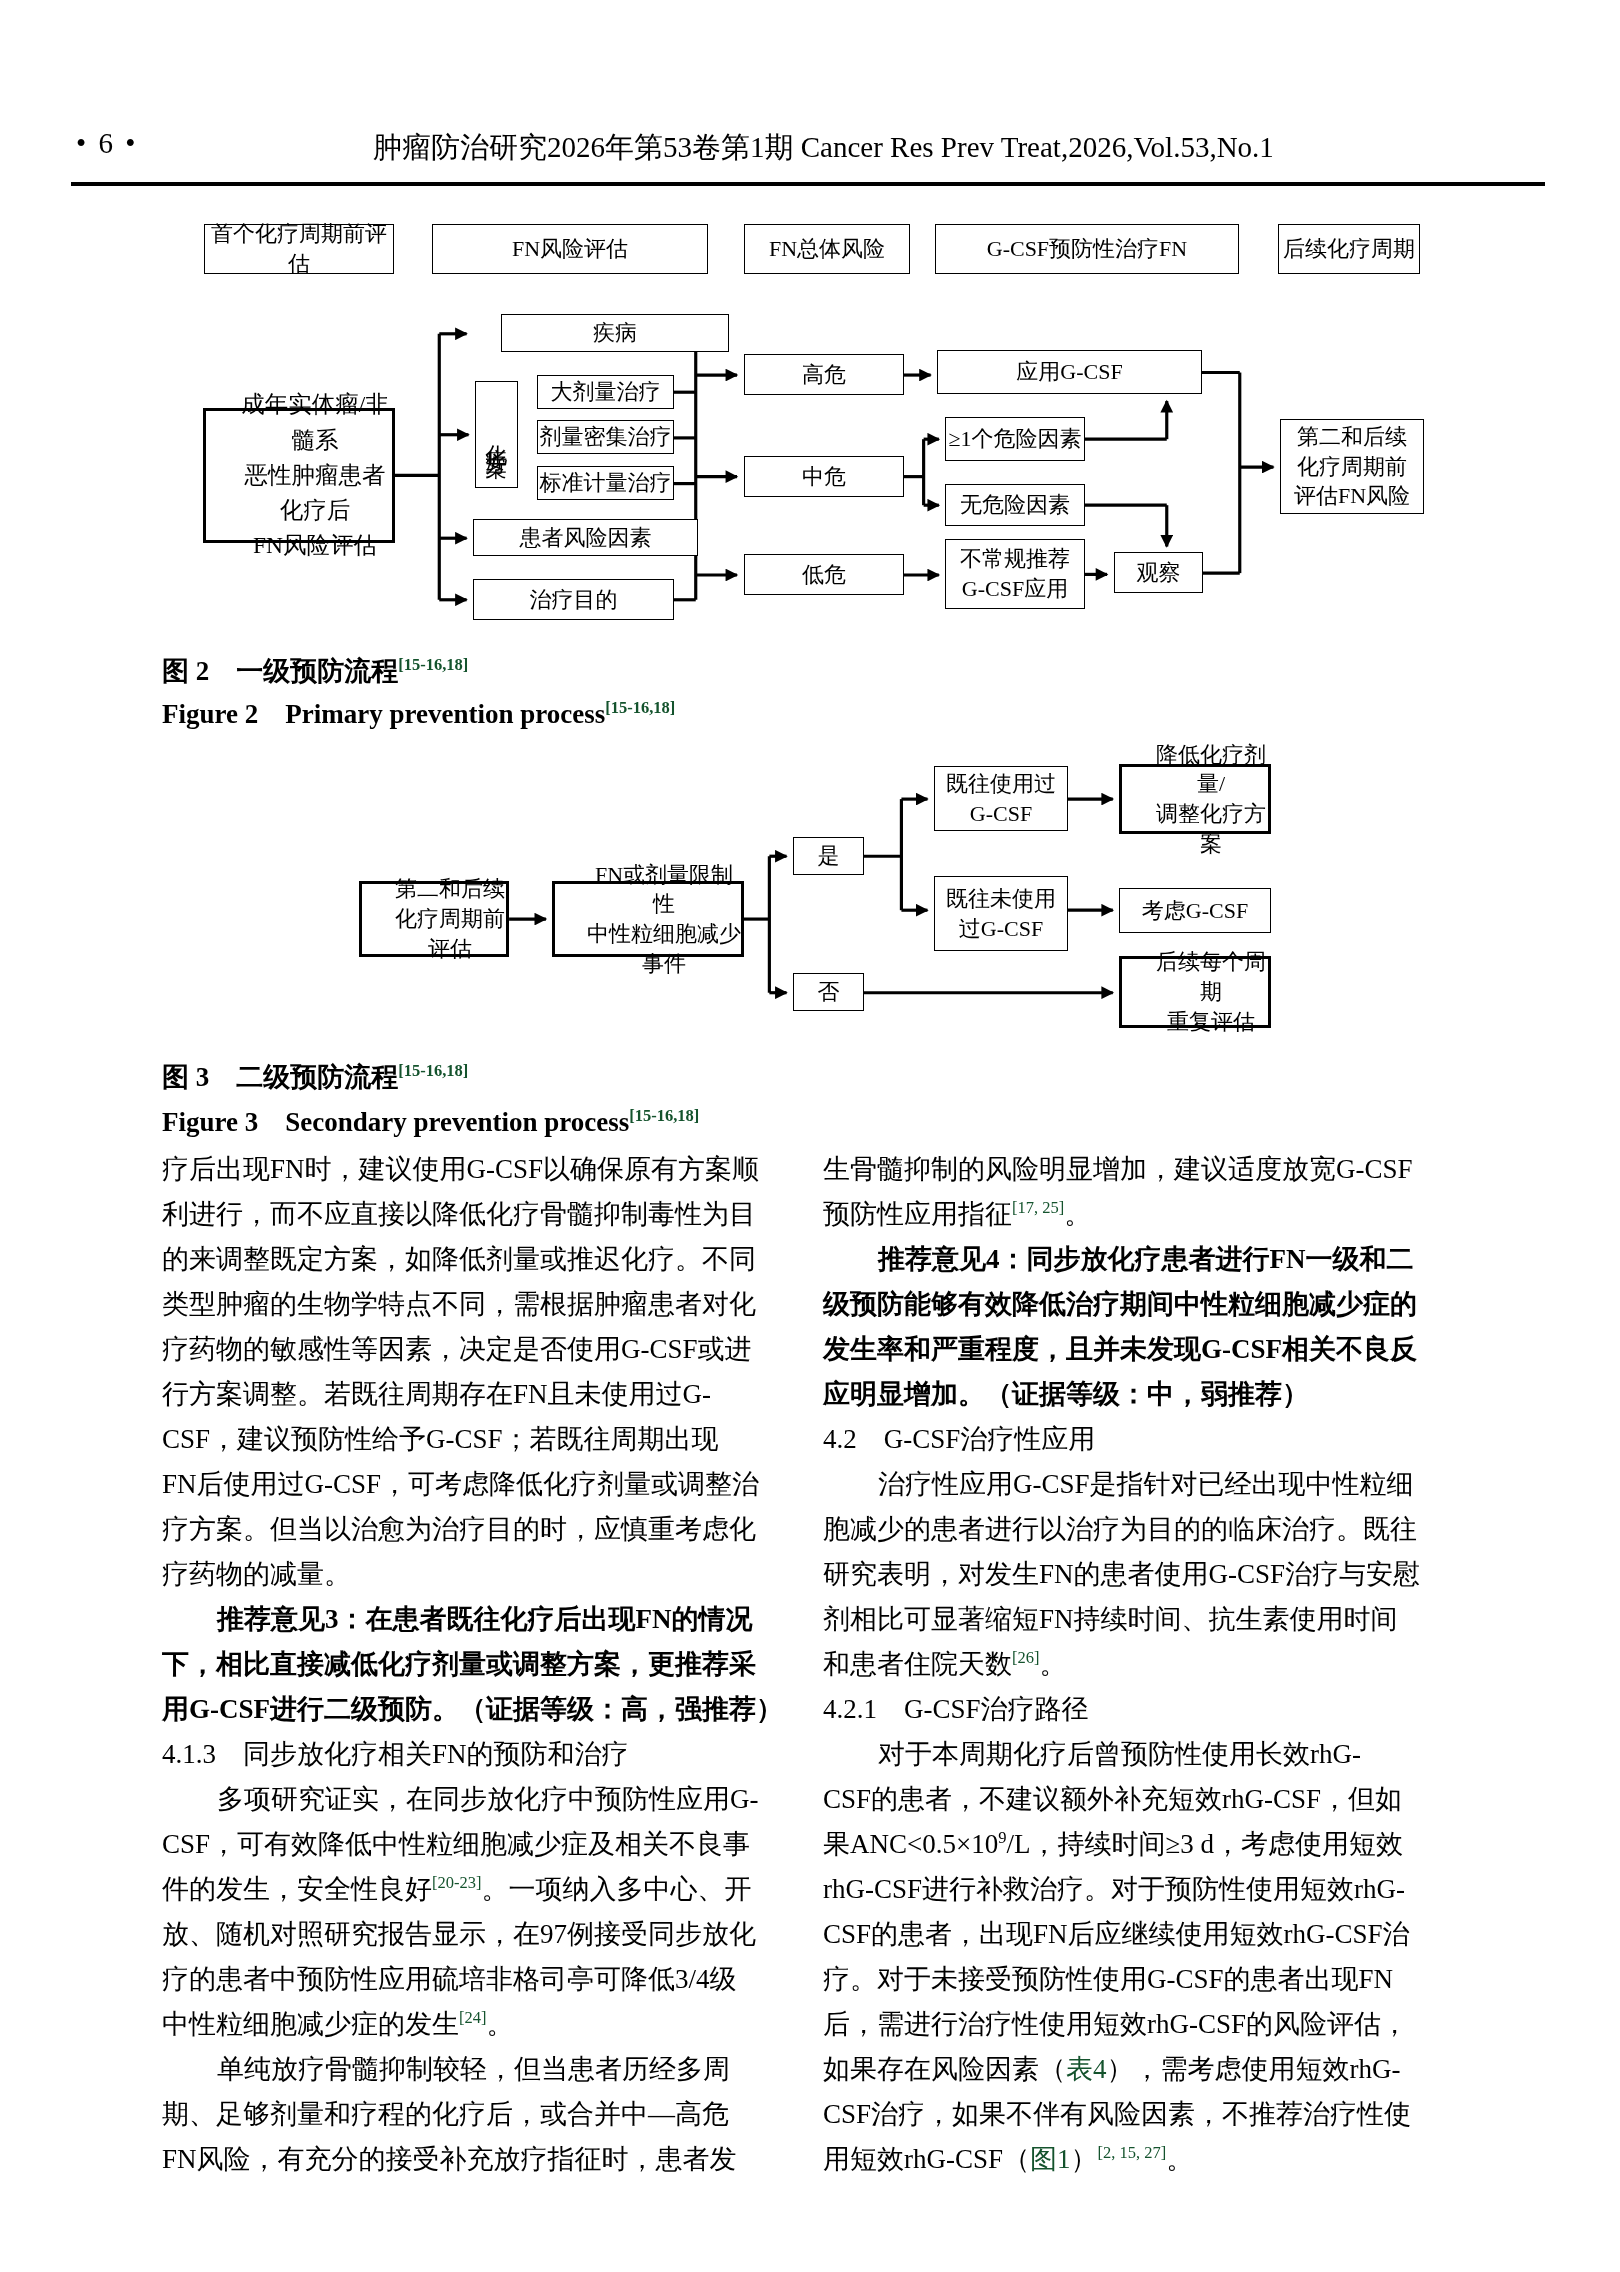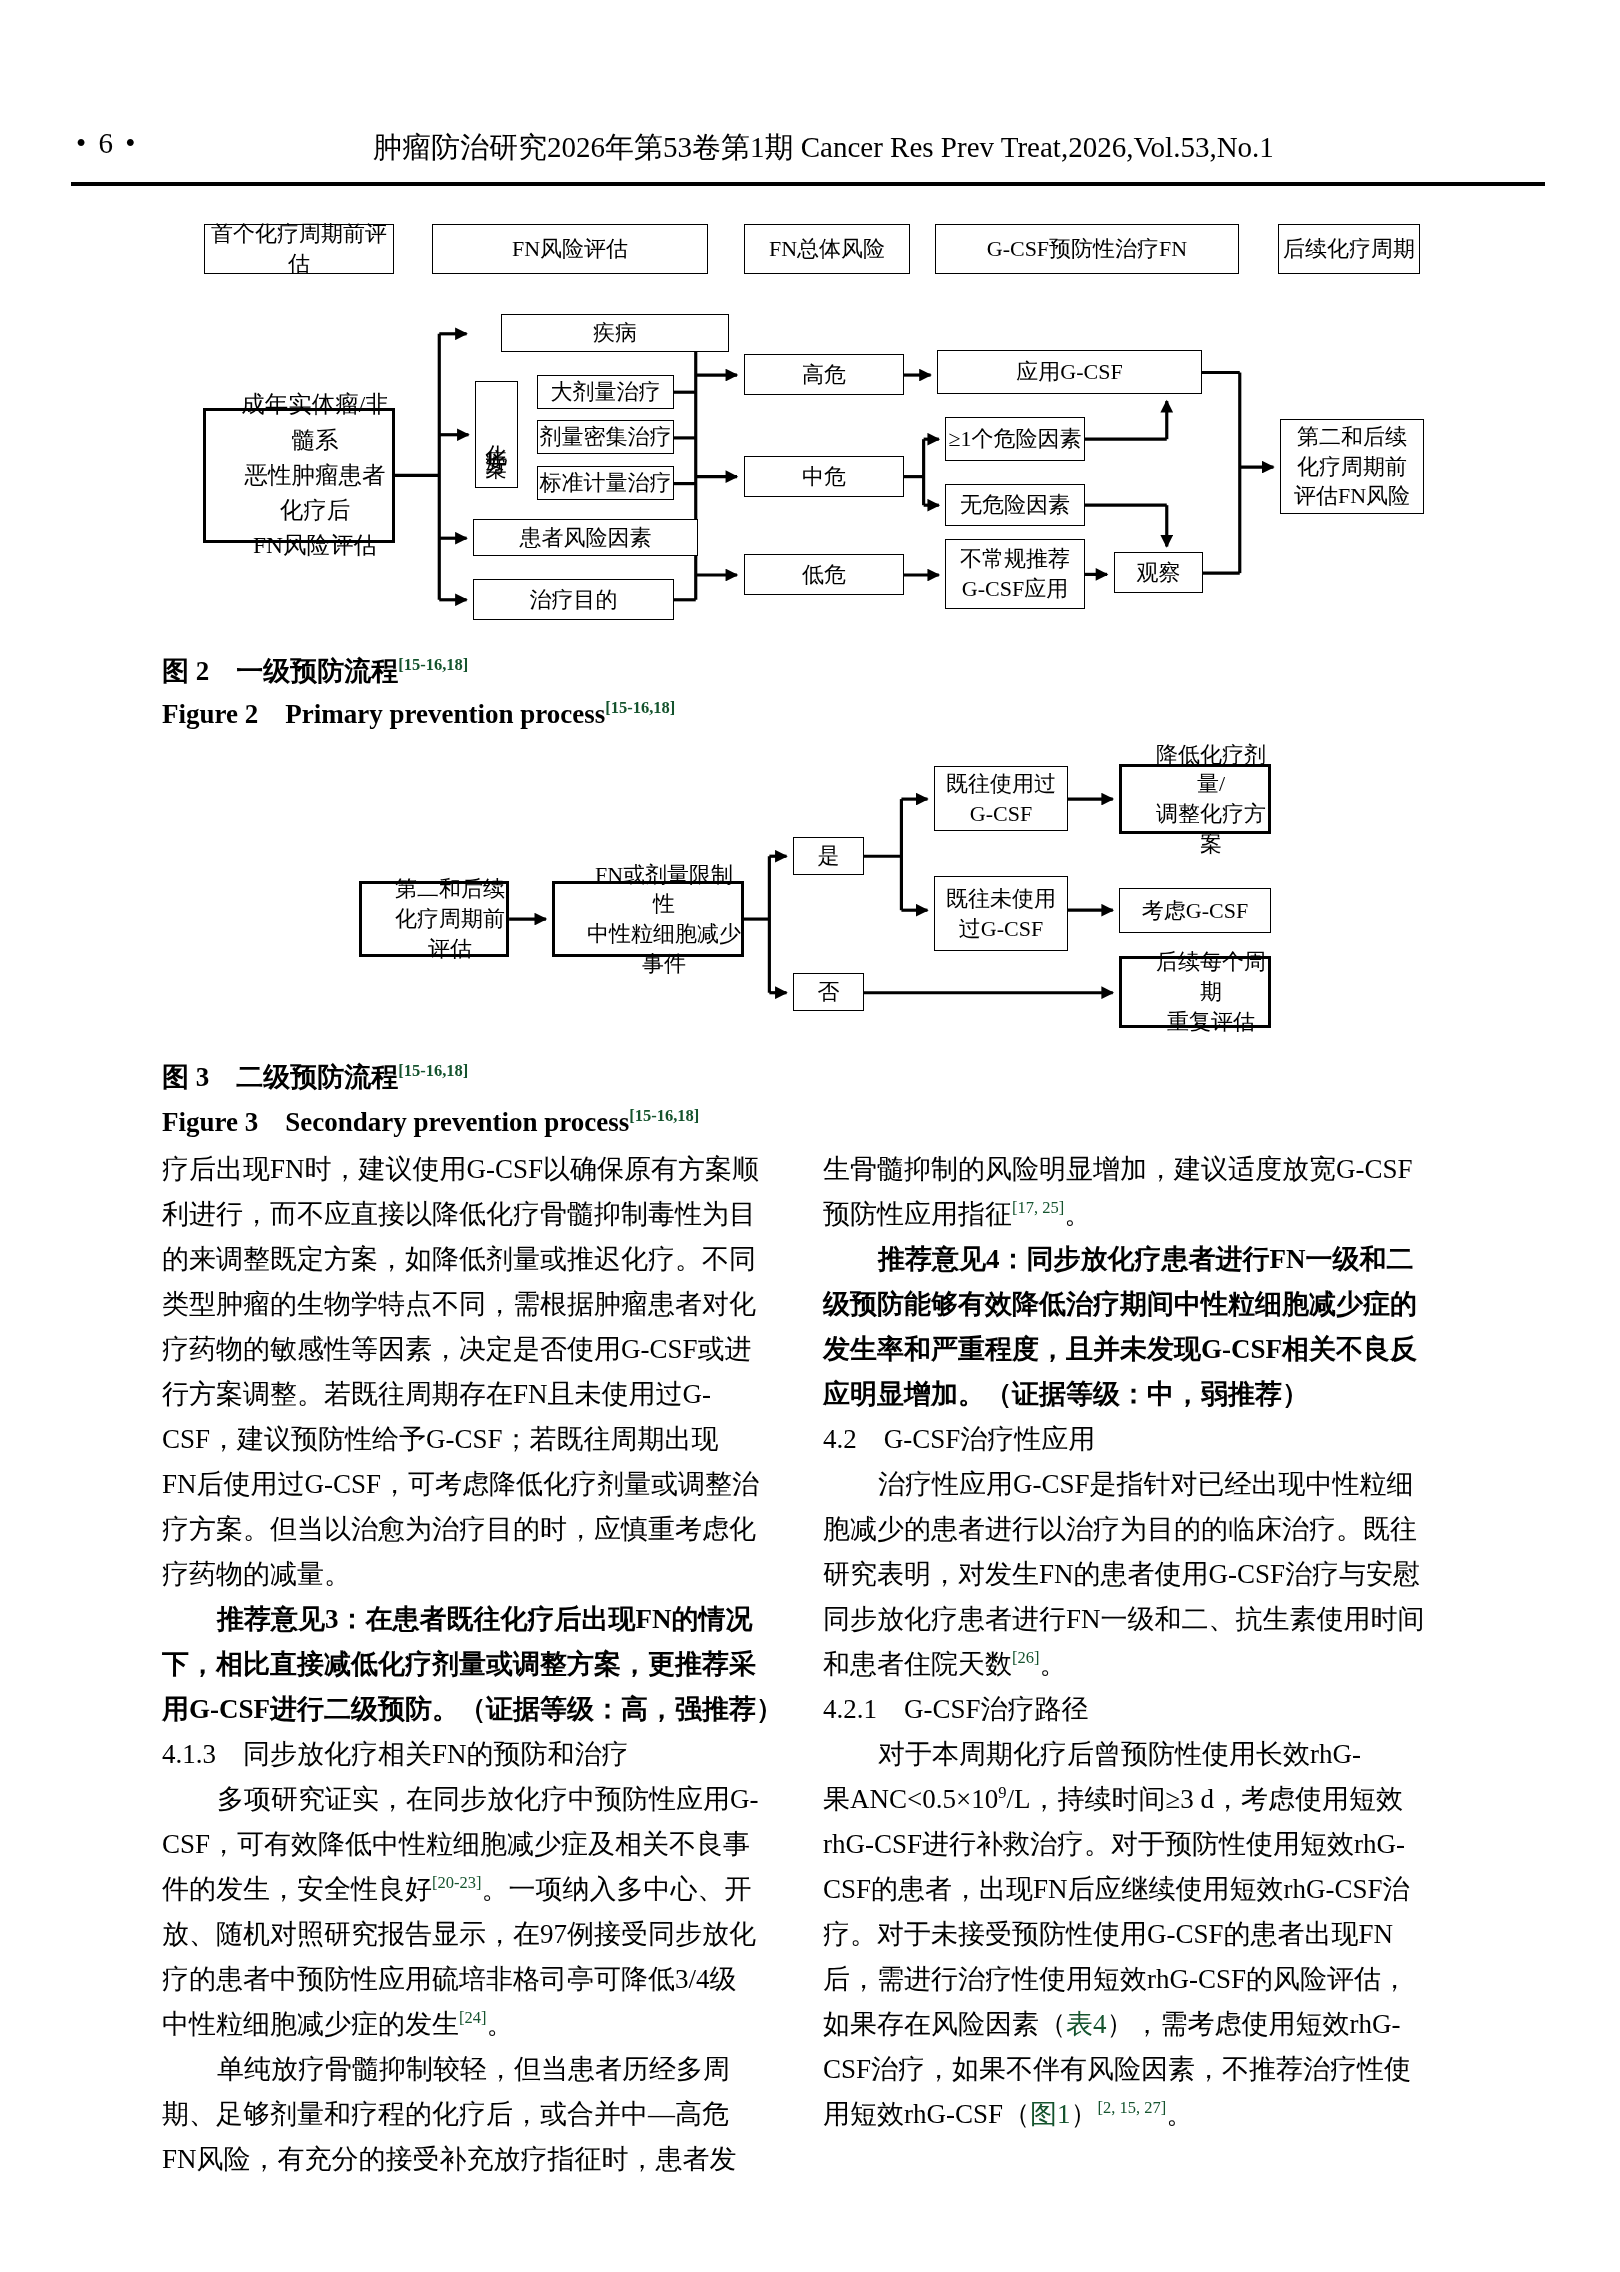--- a/index.html
+++ b/index.html
@@ -165,24 +165,25 @@
     <div class="bl">生骨髓抑制的风险明显增加，建议适度放宽G-CSF</div>
     <div class="bl"><span>预防性应用指征</span><sup class="ref">[17, 25]</sup><span>。</span></div>
     <div class="bl bold ind">推荐意见4：同步放化疗患者进行FN一级和二</div>
     <div class="bl bold">级预防能够有效降低治疗期间中性粒细胞减少症的</div>
     <div class="bl bold">发生率和严重程度，且并未发现G-CSF相关不良反</div>
     <div class="bl bold">应明显增加。（证据等级：中，弱推荐）</div>
     <div class="bl">4.2　G-CSF治疗性应用</div>
     <div class="bl ind">治疗性应用G-CSF是指针对已经出现中性粒细</div>
     <div class="bl">胞减少的患者进行以治疗为目的的临床治疗。既往</div>
     <div class="bl">研究表明，对发生FN的患者使用G-CSF治疗与安慰</div>
-    <div class="bl">同步放化疗患者进行FN一级和二、抗生素使用时间</div>
+    <div class="bl">剂相比可显著缩短FN持续时间、抗生素使用时间</div>
     <div class="bl"><span>和患者住院天数</span><sup class="ref">[26]</sup><span>。</span></div>
     <div class="bl">4.2.1　G-CSF治疗路径</div>
     <div class="bl ind">对于本周期化疗后曾预防性使用长效rhG-</div>
+    <div class="bl">CSF的患者，不建议额外补充短效rhG-CSF，但如</div>
     <div class="bl"><span>果ANC&lt;0.5×10</span><sup>9</sup><span>/L，持续时间≥3 d，考虑使用短效</span></div>
     <div class="bl">rhG-CSF进行补救治疗。对于预防性使用短效rhG-</div>
     <div class="bl">CSF的患者，出现FN后应继续使用短效rhG-CSF治</div>
     <div class="bl">疗。对于未接受预防性使用G-CSF的患者出现FN</div>
     <div class="bl">后，需进行治疗性使用短效rhG-CSF的风险评估，</div>
     <div class="bl"><span>如果存在风险因素（</span><span class="ref">表4</span><span>），需考虑使用短效rhG-</span></div>
     <div class="bl">CSF治疗，如果不伴有风险因素，不推荐治疗性使</div>
     <div class="bl"><span>用短效rhG-CSF（</span><span class="ref">图1</span><span>）</span><sup class="ref">[2, 15, 27]</sup><span>。</span></div>
   </div>
 

